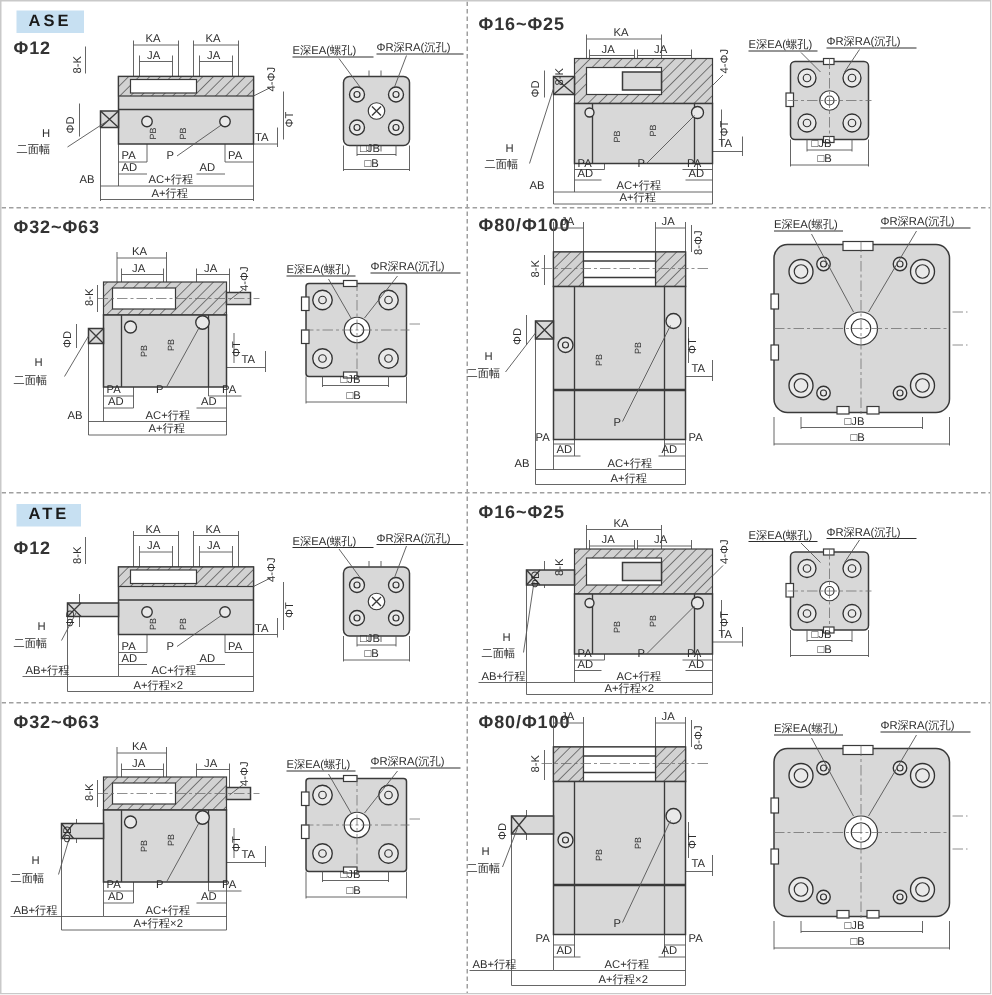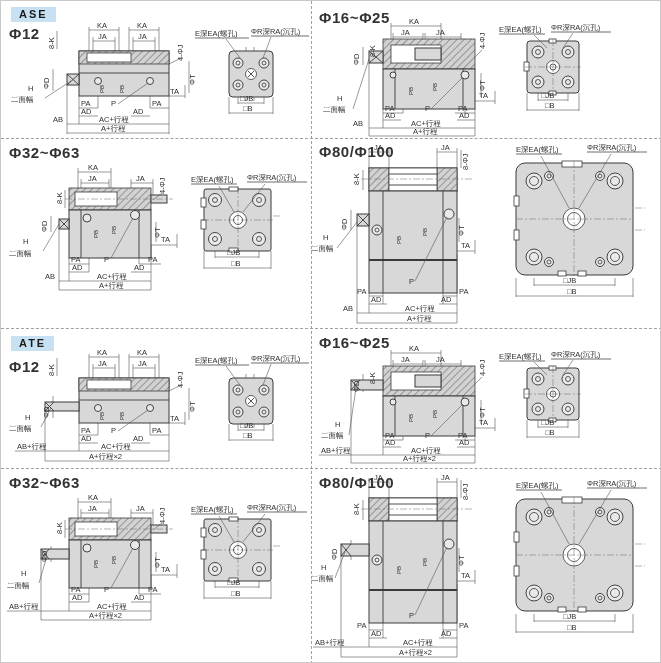--- a/index.html
+++ b/index.html
@@ -2,21 +2,21 @@
 <html><head>
 <meta charset="utf-8">
 <style>
   * { margin:0; padding:0; box-sizing:border-box; }
   html,body { background:#fff; }
   #page { position:relative; width:661px; height:663px; background:#fff;
           border:1px solid #c9c9c9; font-family:"Liberation Sans",sans-serif; overflow:hidden; }
   .cell { position:absolute; }
   .badge { position:absolute; background:#c7e0f2; color:#1b1b1b; font-weight:bold;
            font-size:11px; letter-spacing:2px; padding:1px 8px 2px 8px; }
-  .bore { position:absolute; font-size:15px; font-weight:bold; color:#333; letter-spacing:0.6px; }
+  .bore { position:absolute; font-size:12px; font-weight:bold; color:#333; letter-spacing:0.6px; }
   .vdiv { position:absolute; top:0; width:0; height:663px; border-left:1px dashed #9f9f9f; }
   .hdiv { position:absolute; left:0; width:661px; height:0; border-top:1px dashed #9f9f9f; }
   svg.draw { position:absolute; left:0; top:0; overflow:visible; }
   svg.draw text { font-size:7.5px; fill:#2e2e2e; }
   svg.draw text.ts { font-size:6px; fill:#2e2e2e; }
   .body  { fill:#d8d8d8; stroke:#3a3a3a; stroke-width:1; }
   .white { fill:#ffffff; stroke:#3a3a3a; stroke-width:0.8; }
   .hatchr{ fill:url(#hatch); stroke:#3a3a3a; stroke-width:0.8; }
   .hole  { fill:#e9e9e9; stroke:#333; stroke-width:0.9; }
   .hole2 { fill:none; stroke:#333; stroke-width:0.8; }

